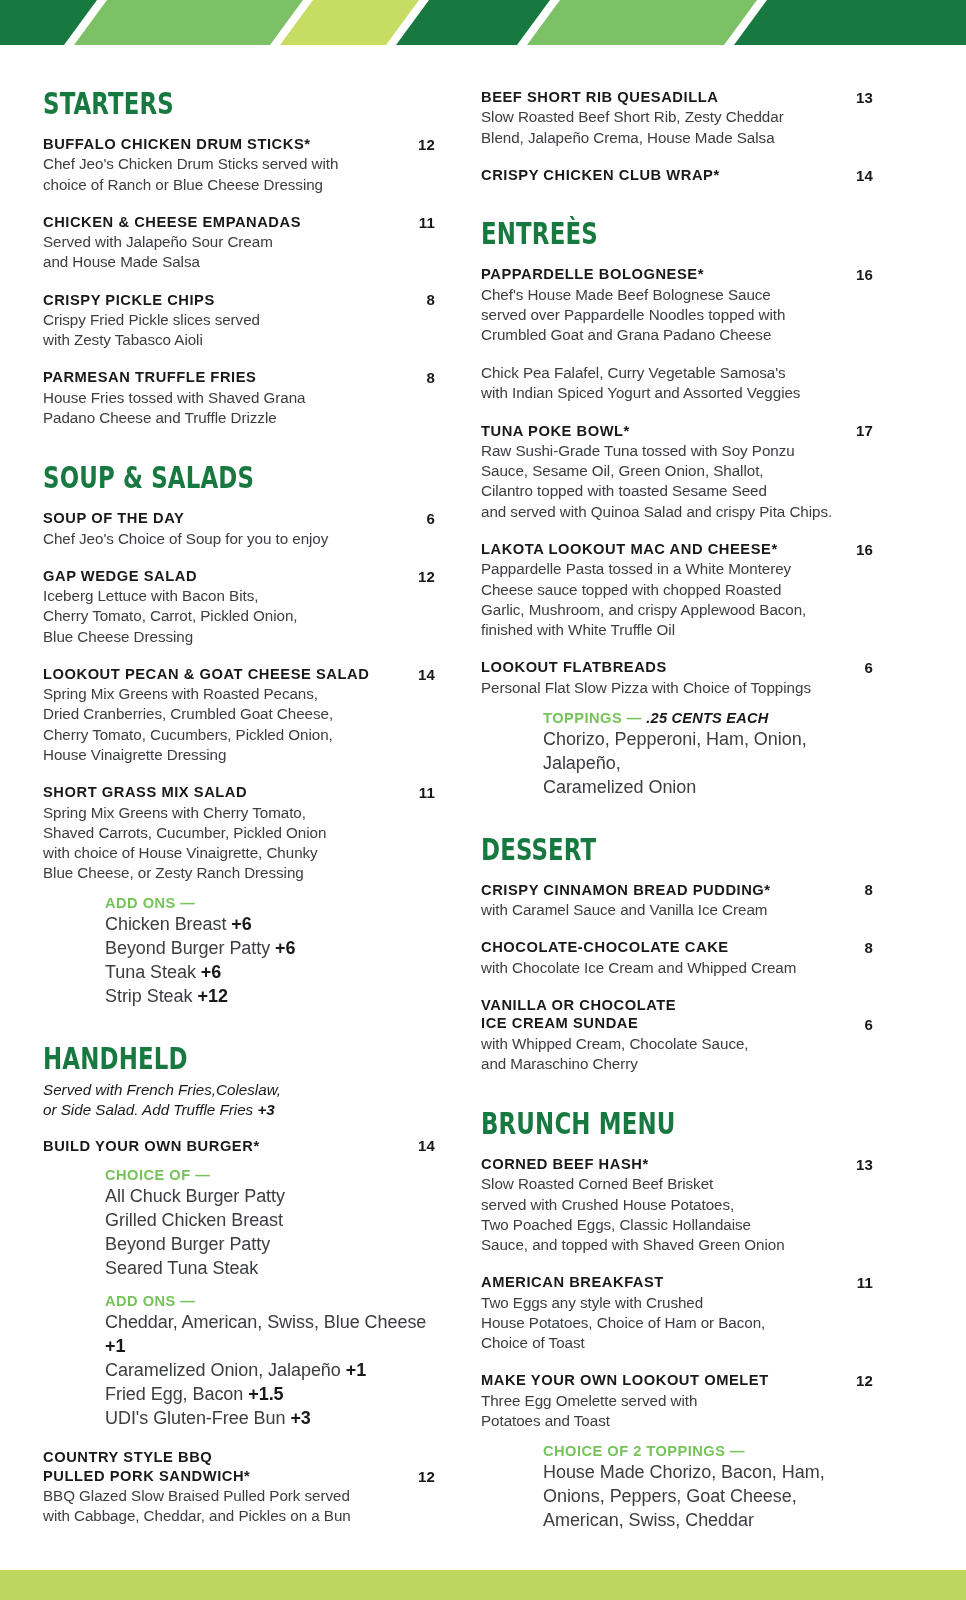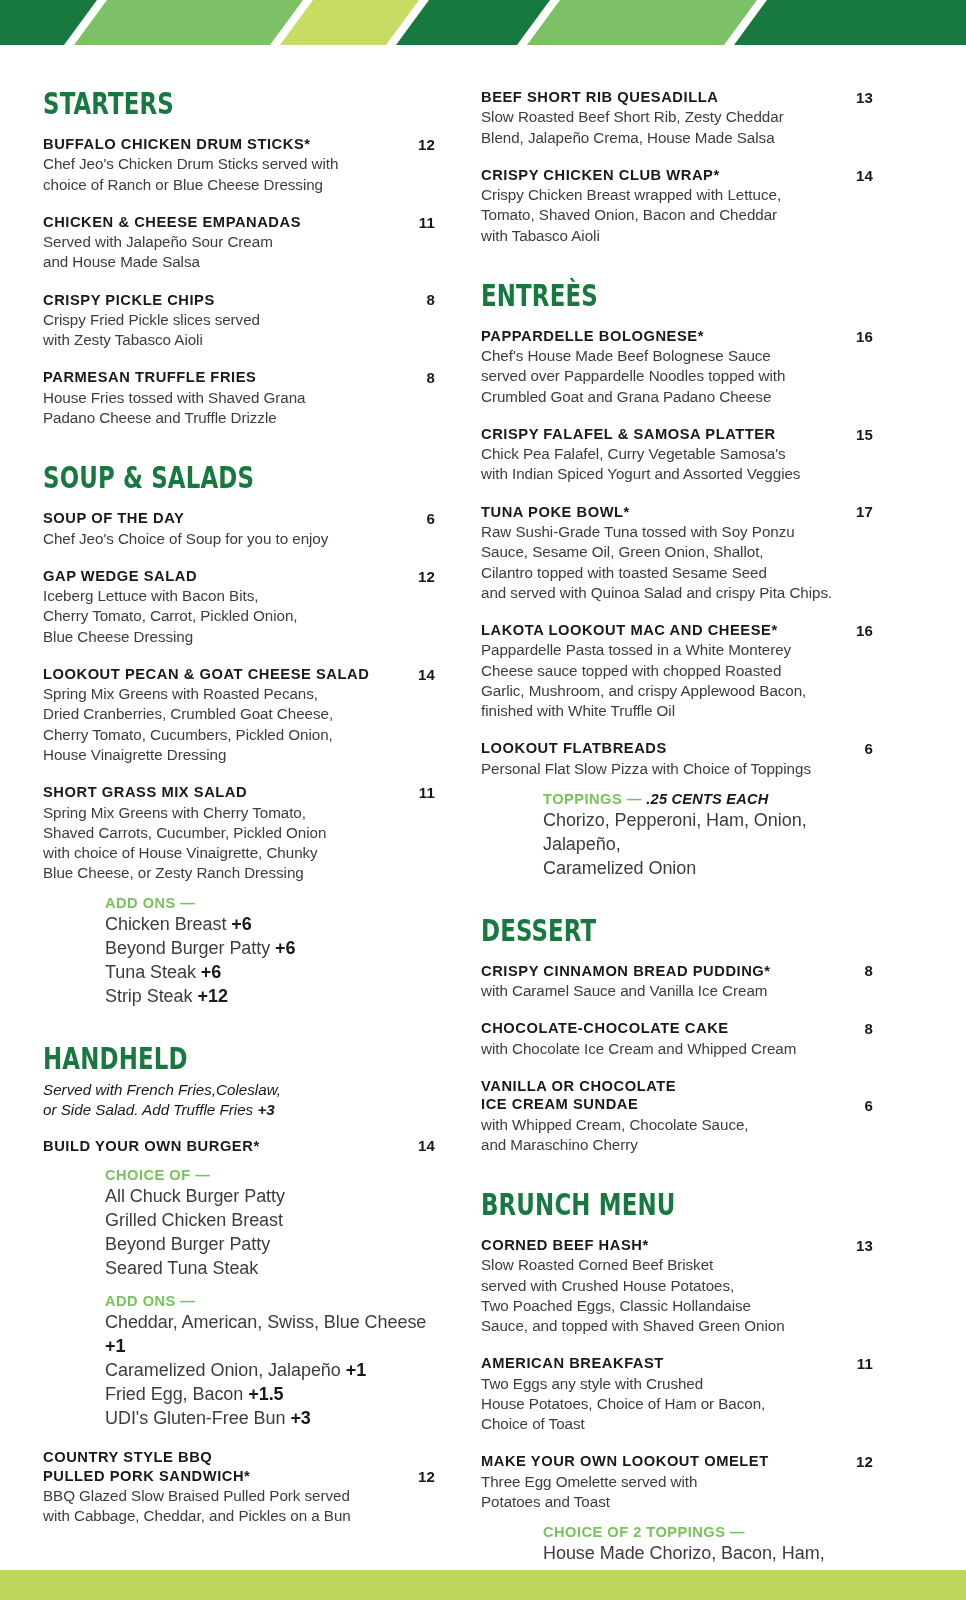--- a/index.html
+++ b/index.html
@@ -276,39 +276,32 @@
           <div class="item-price">13</div>
         </div>
         <div class="item-desc">Slow Roasted Beef Short Rib, Zesty Cheddar
 Blend, Jalapeño Crema, House Made Salsa</div>
       </div>
       <div class="item">
         <div class="item-head">
           <div class="item-name">CRISPY CHICKEN CLUB WRAP*</div>
           <div class="item-price">14</div>
         </div>
-        <div class="item-desc">Crispy Chicken Breast wrapped with Lettuce,
-Tomato, Shaved Onion, Bacon and Cheddar
-with Tabasco Aioli</div>
       </div>
       <div class="section-head section-gap">ENTREÈS</div>
       <div class="item">
         <div class="item-head">
           <div class="item-name">PAPPARDELLE BOLOGNESE*</div>
           <div class="item-price">16</div>
         </div>
         <div class="item-desc">Chef's House Made Beef Bolognese Sauce
 served over Pappardelle Noodles topped with
 Crumbled Goat and Grana Padano Cheese</div>
       </div>
       <div class="item">
-        <div class="item-head">
-          <div class="item-name">CRISPY FALAFEL &amp; SAMOSA PLATTER</div>
-          <div class="item-price">15</div>
-        </div>
         <div class="item-desc">Chick Pea Falafel, Curry Vegetable Samosa's
 with Indian Spiced Yogurt and Assorted Veggies</div>
       </div>
       <div class="item">
         <div class="item-head">
           <div class="item-name">TUNA POKE BOWL*</div>
           <div class="item-price">17</div>
         </div>
         <div class="item-desc">Raw Sushi-Grade Tuna tossed with Soy Ponzu
 Sauce, Sesame Oil, Green Onion, Shallot,

